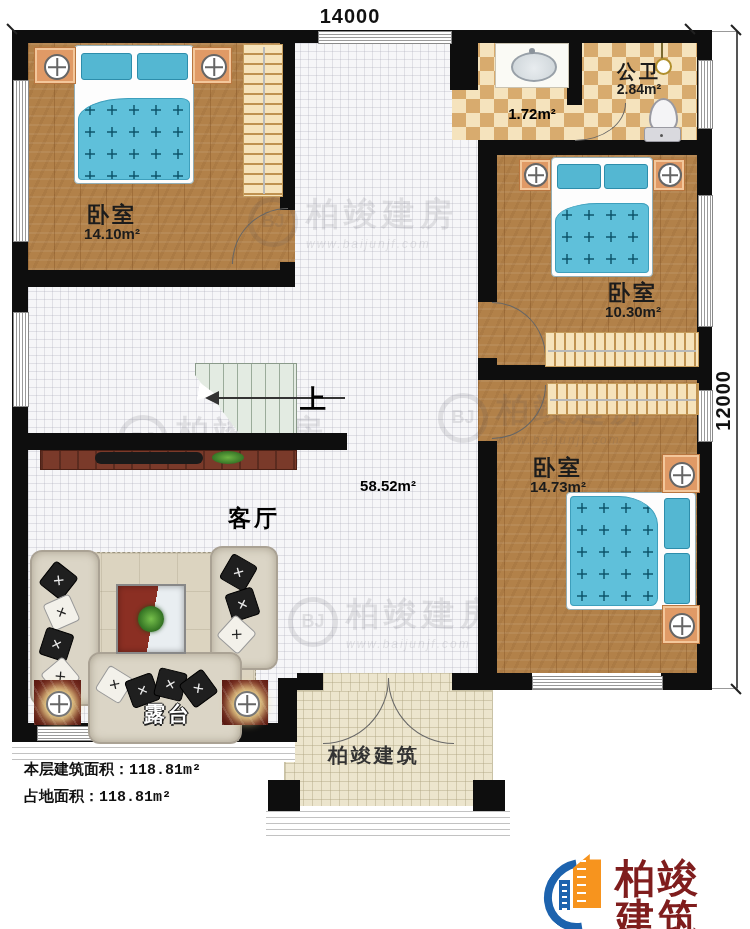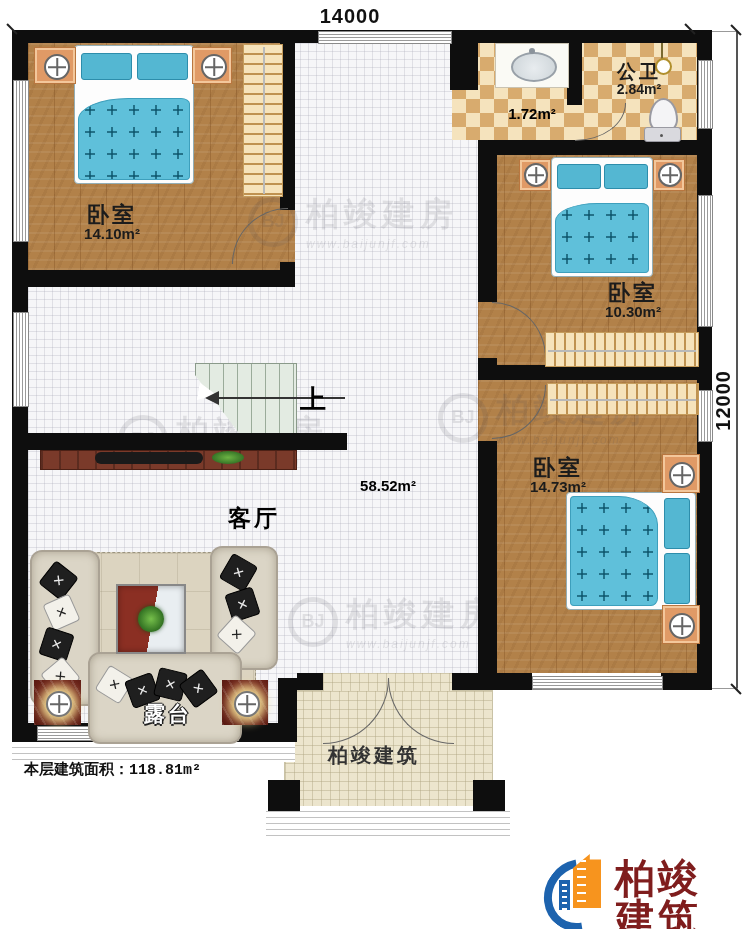--- a/index.html
+++ b/index.html
@@ -274,20 +274,23 @@
   <div class="abs dim" style="left:712px;top:370px;writing-mode:vertical-rl;transform:rotate(180deg);">12000</div>
   <div class="tick" style="left:5px;top:28px;"></div>
   <div class="tick" style="left:683px;top:28px;"></div>
   <div class="tick" style="left:729px;top:29px;"></div>
   <div class="tick" style="left:729px;top:688px;"></div>
 
   <div class="abs" style="left:24px;top:756px;line-height:25px;">
     <div class="infoline">
       <span class="lb">本层建筑面积：</span><span class="vl">118.81m²</span>
     </div>
+    <div class="infoline">
+      <span class="lb">占地面积：</span><span class="vl">118.81m²</span>
+    </div>
   </div>
 
 
   <div class="abs" style="left:543px;top:850px;width:200px;height:74px;">
     <div class="abs" style="left:0;top:0;width:66px;height:72px;">
       <div class="abs" style="left:2px;top:8px;width:52px;height:58px;border:8px solid transparent;border-left-color:#1d63ae;border-bottom-color:#1d63ae;border-radius:50%;transform:rotate(36deg);"></div>
       <div class="abs" style="left:30px;top:4px;width:28px;height:54px;background:#f7941e;clip-path:polygon(0 26%,60% 0,60% 10%,100% 10%,100% 100%,0 100%);background-image:repeating-linear-gradient(to bottom,transparent 0 6px,#fff 6px 8px);background-size:9px 100%;background-repeat:no-repeat;background-position:4px 0;"></div>
       <div class="abs" style="left:16px;top:30px;width:11px;height:30px;background:#1d63ae;background-image:repeating-linear-gradient(to bottom,transparent 0 4px,#fff 4px 6px);background-size:5px 100%;background-repeat:no-repeat;background-position:3px 0;"></div>
     </div>
     <div class="abs" style="left:72px;top:8px;">

